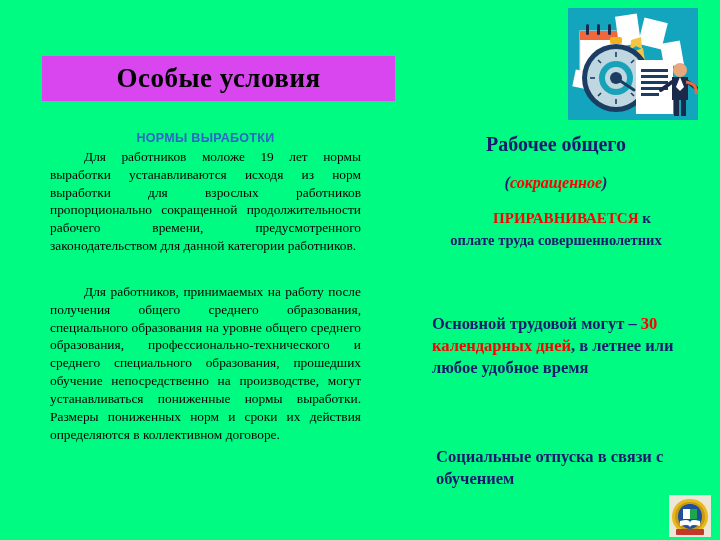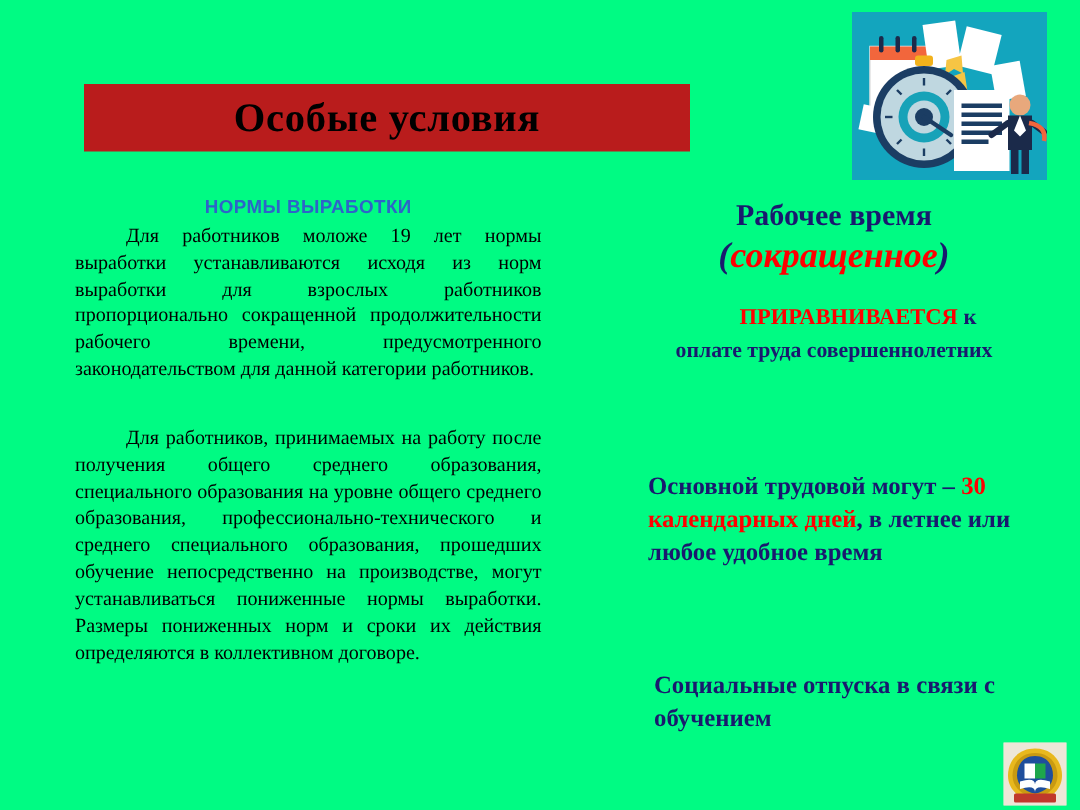--- a/index.html
+++ b/index.html
@@ -17,25 +17,25 @@
   }
   .slide {
     position: relative;
     width: 720px;
     height: 540px;
   }
 
   
   .title-box {
     position: absolute;
-    left: 56px;
+    left: 42px;
     top: 56px;
-    width: 404px;
+    width: 353px;
     height: 45px;
-    background: #b91c1c;
+    background: #d946ef;
     display: flex;
     align-items: center;
     justify-content: center;
   }
   .title-text {
     font-family: "Liberation Serif", serif;
     font-weight: bold;
     font-size: 27px;
     color: #000000;
     letter-spacing: 0.5px;
@@ -93,23 +93,23 @@
   .rc-line {
     font-family: "Liberation Serif", serif;
     font-weight: bold;
     color: #19196E;
     text-align: center;
     margin: 0;
     line-height: 1.2;
   }
   .rc-title { font-size: 20px; }
   .rc-sub {
-    font-size: 24px;
+    font-size: 16px;
     font-style: italic;
-    margin-top: 1px;
+    margin-top: 17px;
   }
   .rc-sub .red-it { color: #FF0000; font-style: italic; }
   .rc-pay {
     font-size: 14.5px;
     margin-top: 19px;
   }
   .rc-equals {
     font-size: 15px;
     margin-top: 17px;
   }
@@ -229,21 +229,21 @@
     </svg>
   </div>
 
   <div class="left-col">
     <div class="sub-heading">НОРМЫ ВЫРАБОТКИ</div>
     <p class="body-par">Для работников моложе 19 лет нормы выработки устанавливаются исходя из норм выработки для взрослых работников пропорционально сокращенной продолжительности рабочего времени, предусмотренного законодательством для данной категории работников.</p>
     <p class="body-par">Для работников, принимаемых на работу после получения общего среднего образования, специального образования на уровне общего среднего образования, профессионально-технического и среднего специального образования, прошедших обучение непосредственно на производстве, могут устанавливаться пониженные нормы выработки. Размеры пониженных норм и сроки их действия определяются в коллективном договоре.</p>
   </div>
 
   <div class="right-col">
-    <div class="rc-line rc-title">Рабочее время</div>
+    <div class="rc-line rc-title">Рабочее общего</div>
     <div class="rc-line rc-sub"><span>(</span><span class="red-it">сокращенное</span><span>)</span></div>
     <div class="rc-line rc-equals"><span class="red">ПРИРАВНИВАЕТСЯ</span><span> к</span></div>
     <div class="rc-line rc-equals2">оплате труда совершеннолетних</div>
   </div>
 
   <div class="rc-block rc-vacation"><span>Основной трудовой могут – </span><span class="red">30 календарных дней</span><span>, в летнее или любое удобное время</span></div>
 
   <div class="rc-block rc-social">Социальные отпуска в связи с обучением</div>
 
   <div class="logo">

